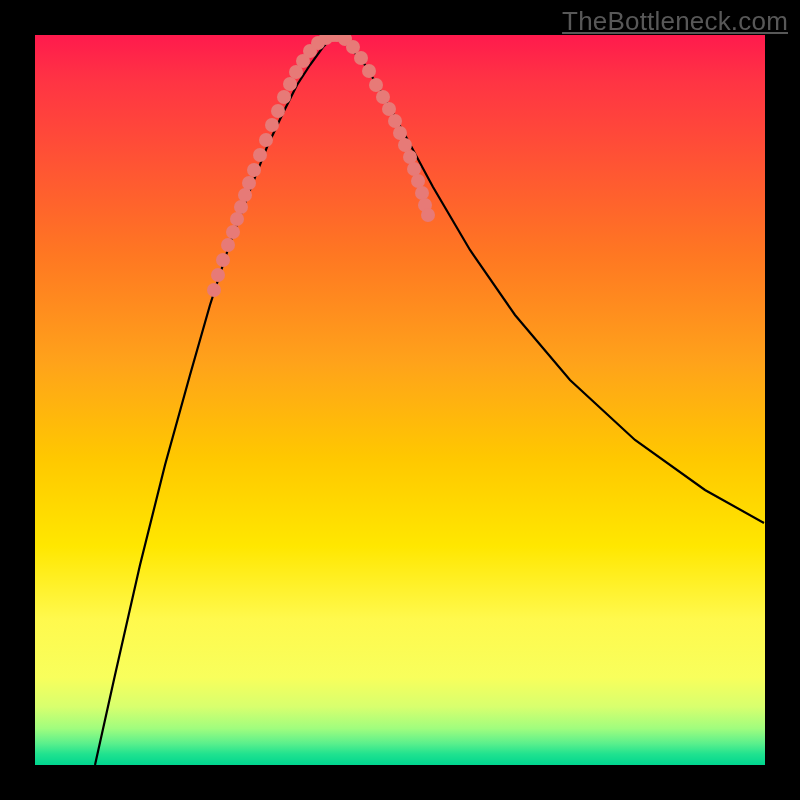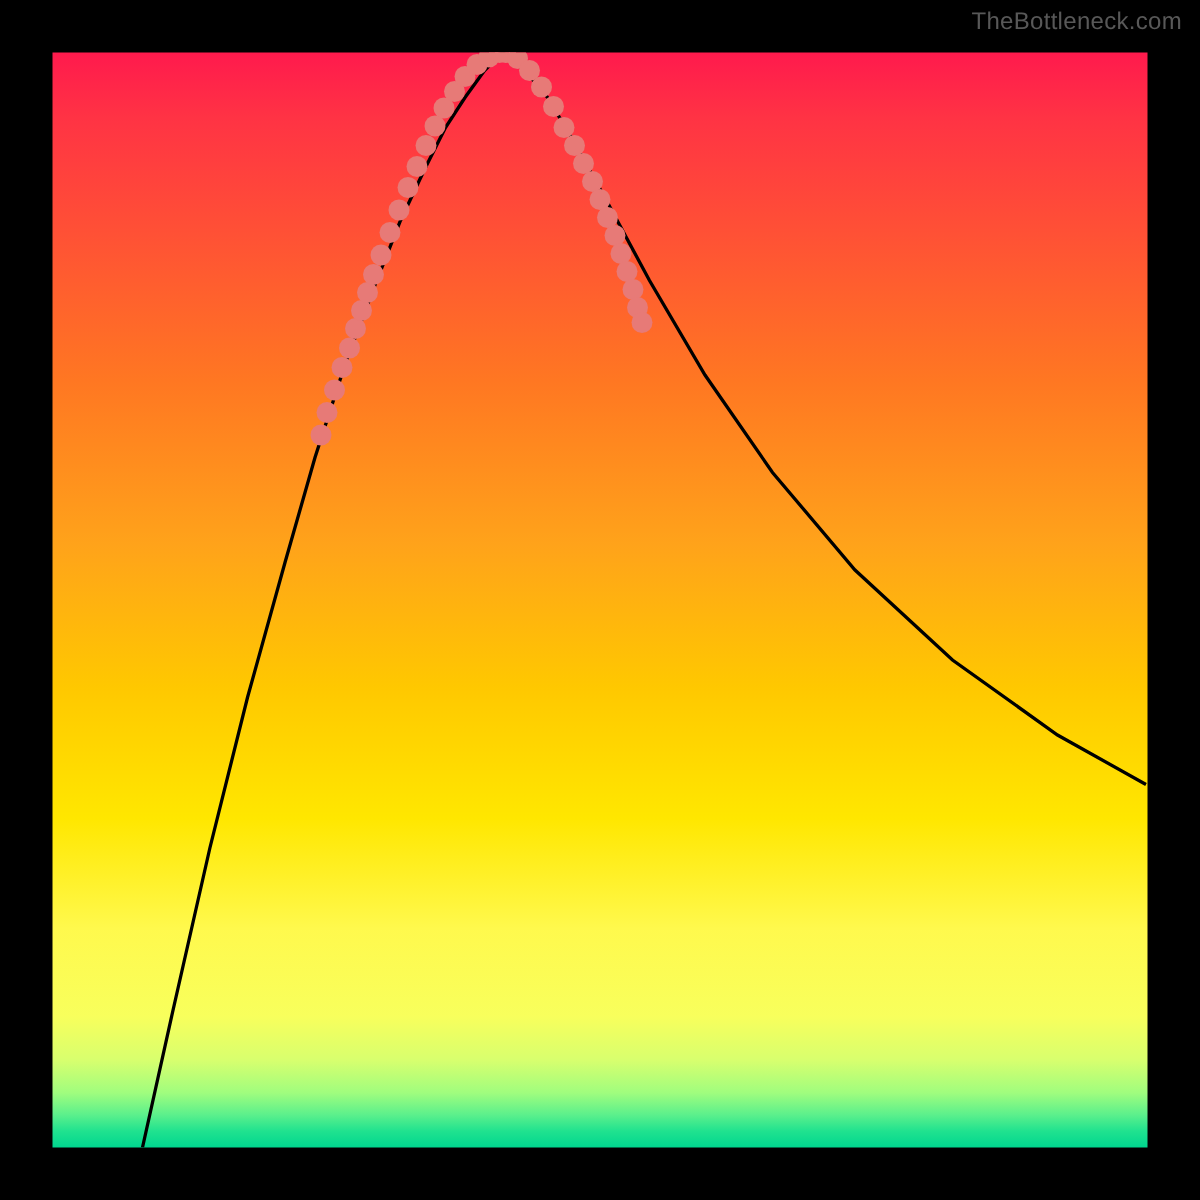--- a/index.html
+++ b/index.html
@@ -40,23 +40,24 @@
       #5cf08c 97%,
       #20e28f 98.5%,
       #00d68f 100%
     );
   }
   .watermark {
     position: absolute;
     top: 6px;
     right: 12px;
     color: #585858;
-    font-size: 16px;
+    font-size: 26px;
     font-weight: 500;
     letter-spacing: 0.2px;
+    text-decoration: underline;
   }
   svg.curve {
     position: absolute;
     left: 0;
     top: 0;
     width: 730px;
     height: 730px;
   }
 </style>
 </head>

